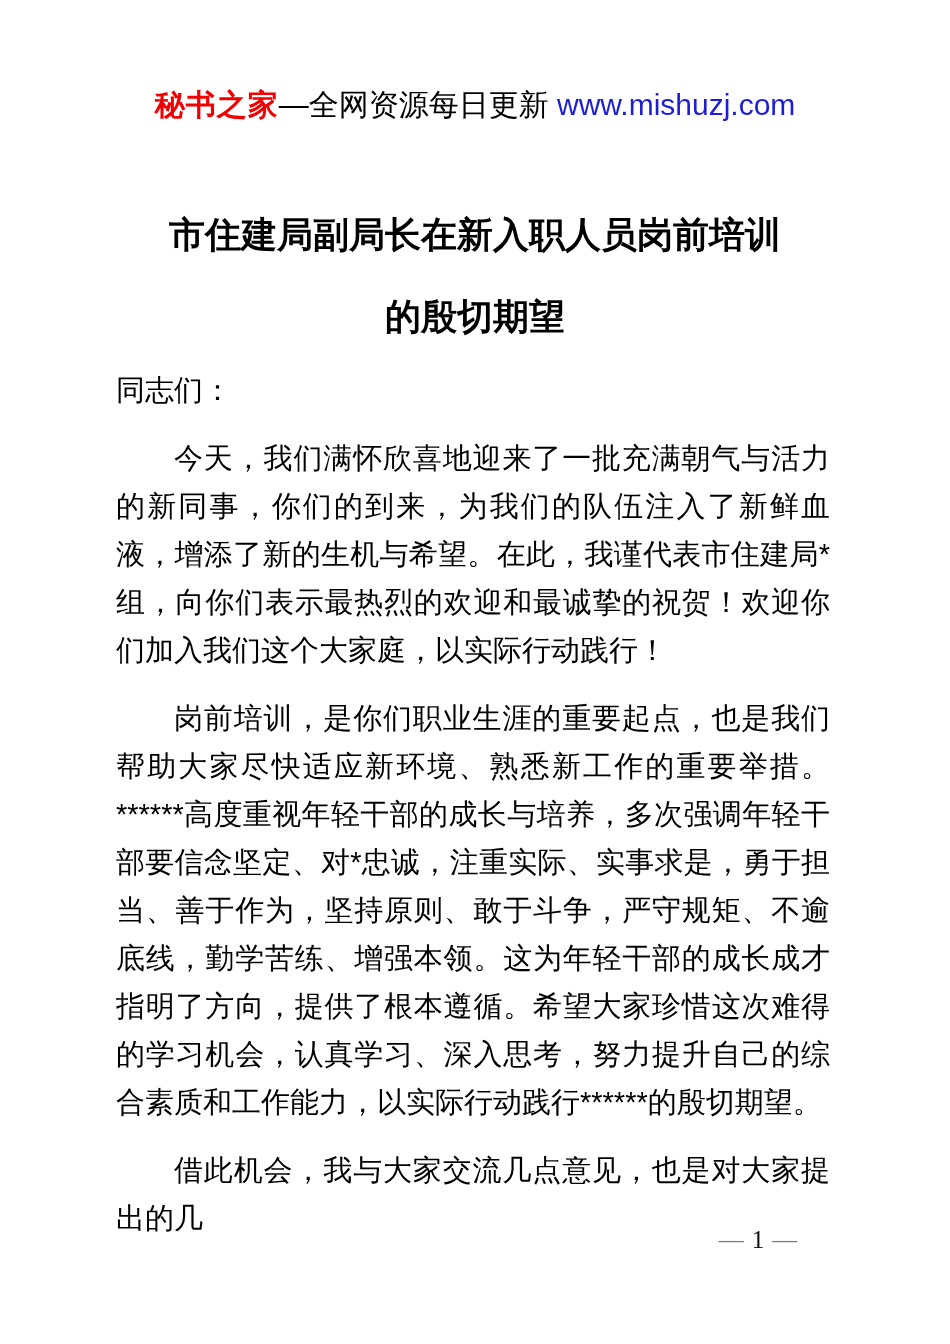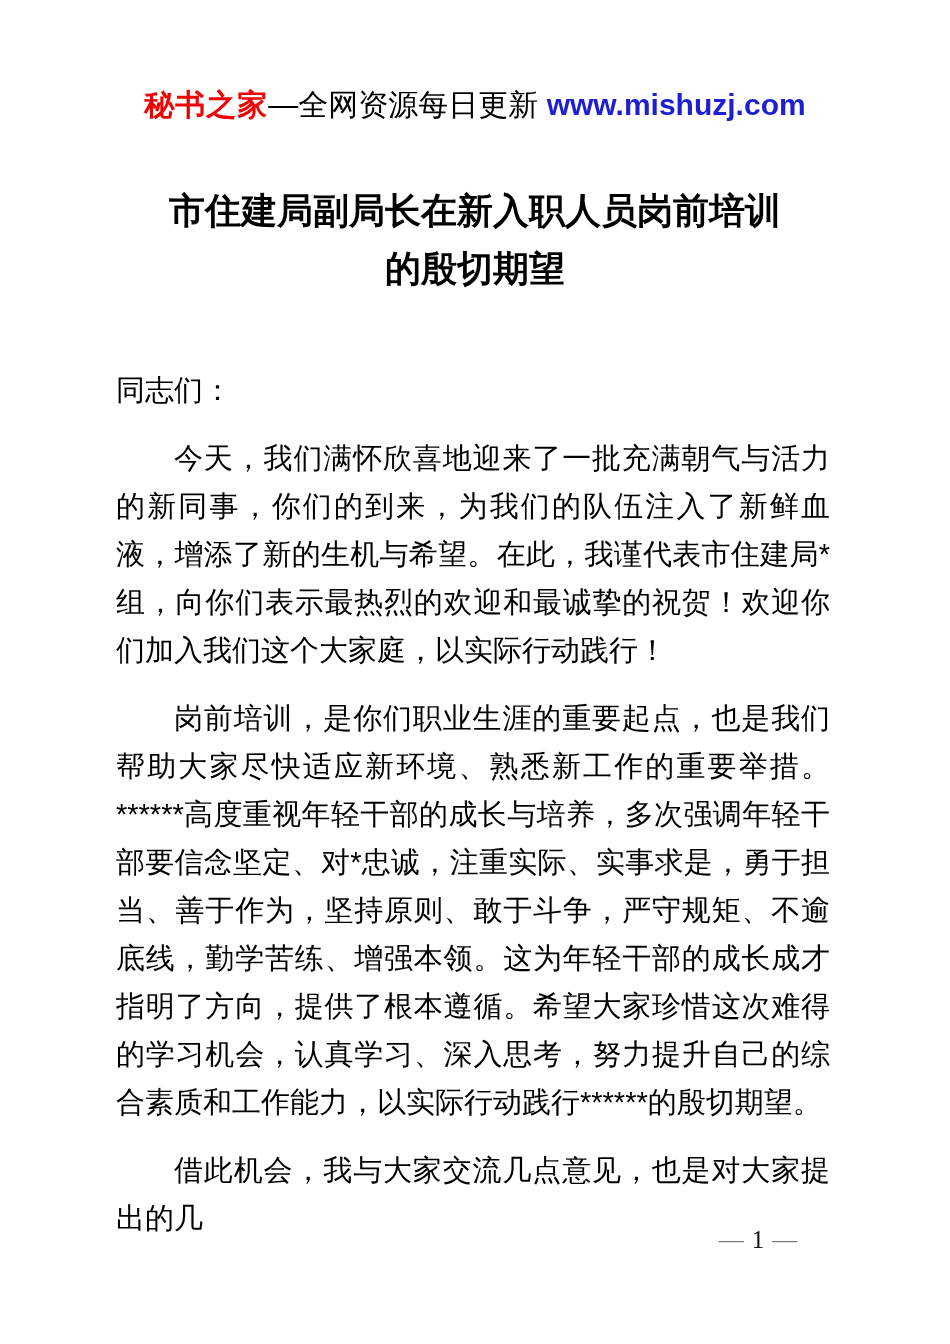--- a/index.html
+++ b/index.html
@@ -30,36 +30,36 @@
     color: #f00000;
     font-weight: 700;
     letter-spacing: 1px;
   }
   .header .tagline {
     color: #000000;
     margin-top: 27px;
   }
   .header .url {
     color: #1e1ed2;
-    font-weight: bold;
   }
   .title {
     position: absolute;
     top: 182px;
     left: 0;
     width: 100%;
     margin: 0;
     text-align: center;
     font-size: 36px;
     font-weight: 700;
     line-height: 58px;
     color: #000000;
   }
   .title .title-line {
     display: block;
+    margin-top: 24px;
   }
   .doc-body {
     position: absolute;
     top: 366px;
     left: 116px;
     width: 714px;
     font-size: 29px;
     line-height: 48px;
     text-align: justify;
     text-justify: inter-character;

